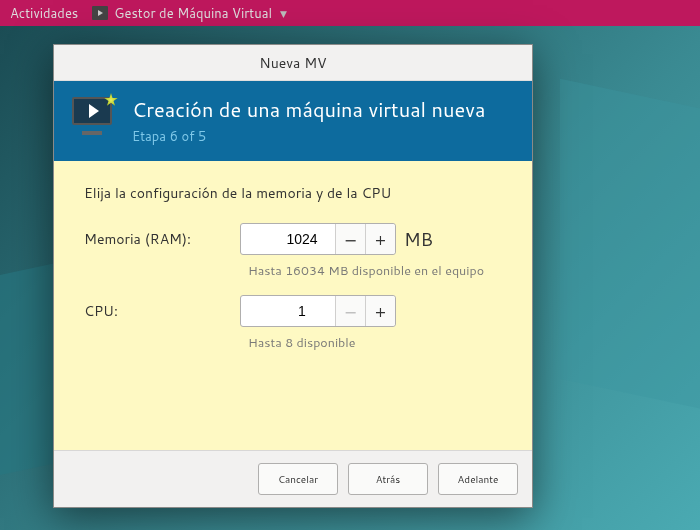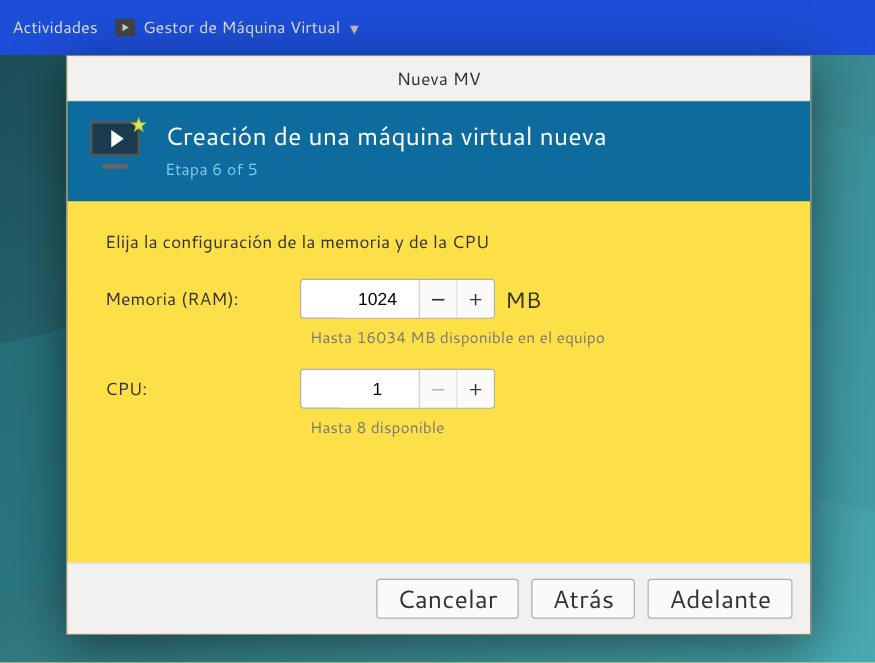--- a/index.html
+++ b/index.html
@@ -11,41 +11,41 @@
   .bg-shapes { position: absolute; inset: 0; overflow: hidden; }
   .bg-shapes::before, .bg-shapes::after {
     content: ""; position: absolute; background: rgba(40,120,130,0.6);
   }
   .bg-shapes::before { width: 300px; height: 200px; left: -80px; top: 260px; transform: skewY(-12deg); }
   .bg-shapes::after { width: 200px; height: 300px; right: -60px; top: 100px; transform: skewY(12deg); background: rgba(60,150,160,0.4);}
   
   
   .topbar {
     position: relative; z-index: 2;
-    height: 44px; background: #1d4ed8; color: #ddd;
+    height: 26px; background: #be185d; color: #ddd;
     display: flex; align-items: center; padding: 0 10px;
     font-size: 13px; gap: 14px;
   }
   .topbar .app { display: flex; align-items: center; gap: 6px; }
   .topbar .app .arrow { font-size: 9px; color: #bbb; margin-left: 2px;}
   .vm-logo {
     width: 16px; height: 14px; background: #444; position: relative;
     border-radius: 1px; display: flex; align-items: center; justify-content: center;
   }
   .vm-logo::before { content: ""; position: absolute; width: 0; height: 0;
     border-left: 5px solid #ccc; border-top: 3px solid transparent; border-bottom: 3px solid transparent;
     left: 6px;
   }
 
   
   .dialog {
     position: absolute; z-index: 3;
     left: 53px; top: 44px;
-    width: 596px; height: 464px;
-    background: #fde047;
+    width: 480px; height: 464px;
+    background: #fef9c3;
     border: 1px solid #8a8a88;
     box-shadow: 0 10px 40px rgba(0,0,0,0.5);
     display: flex; flex-direction: column;
   }
   .dialog-title {
     height: 36px; display: flex; align-items: center; justify-content: center;
     color: #333; font-size: 14px; background: #f2f1f0;
     border-bottom: 1px solid #e0dfde;
   }
   .banner {
@@ -110,21 +110,21 @@
 
   .footer {
     border-top: 1px solid #d8d7d6;
     padding: 12px 14px;
     display: flex; justify-content: flex-end; gap: 10px;
     background: #f2f1f0;
   }
   .btn {
     min-width: 80px; height: 32px; padding: 0 16px;
     background: #fafaf9; border: 1px solid #b0afae; border-radius: 3px;
-    font-size: 20px; color: #333; cursor: pointer;
+    font-size: 10px; color: #333; cursor: pointer;
     display: flex; align-items: center; justify-content: center;
   }
 </style>
 </head>
 <body>
 
 <div class="bg-shapes"></div>
 
 <div class="topbar">
   <span>Actividades</span>

